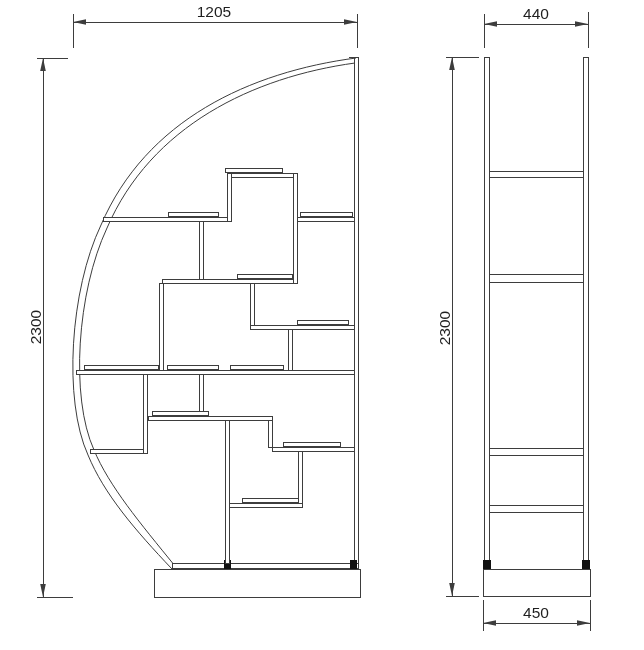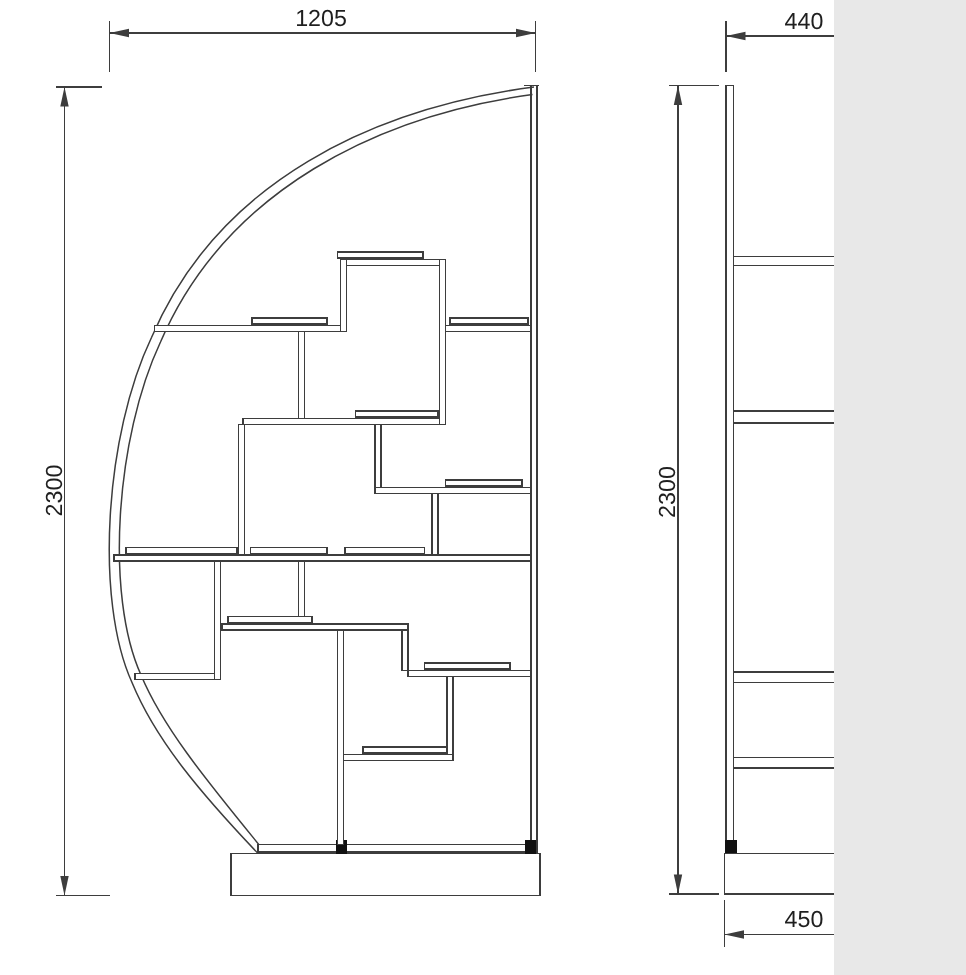--- a/index.html
+++ b/index.html
@@ -1,20 +1,20 @@
 <!DOCTYPE html>
 <html style="--bg: #ffffff; --line: #3d3d3d; --text: #1f1f1f; --foot: #111111;"><head>
 <meta charset="utf-8">
 <style>
   :root{
     --bg:#ffffff; --line:#3d3d3d; --text:#1f1f1f; --foot:#111111;
   }
   html,body{margin:0;padding:0;background:#e8e8e8;}
   .canvas{
-    position:relative;width:556px;height:650px;background:var(--bg);
+    position:relative;width:644px;height:650px;background:var(--bg);
     font-family:"Liberation Sans", sans-serif;overflow:hidden;
   }
   .stroke{stroke:var(--line);stroke-width:1;fill:none;}
   .crisp{shape-rendering:crispEdges;}
   .member{stroke:var(--line);stroke-width:1;fill:var(--bg);shape-rendering:crispEdges;}
   .lip{stroke:var(--line);stroke-width:1;fill:var(--bg);shape-rendering:crispEdges;}
   .panel{stroke:var(--line);stroke-width:1;fill:var(--bg);shape-rendering:crispEdges;}
   .dimline{stroke:var(--line);stroke-width:1;shape-rendering:crispEdges;}
   .arrow{fill:var(--line);stroke:none;}
   .dimtext{font:15.5px "Liberation Sans", sans-serif;fill:var(--text);}

